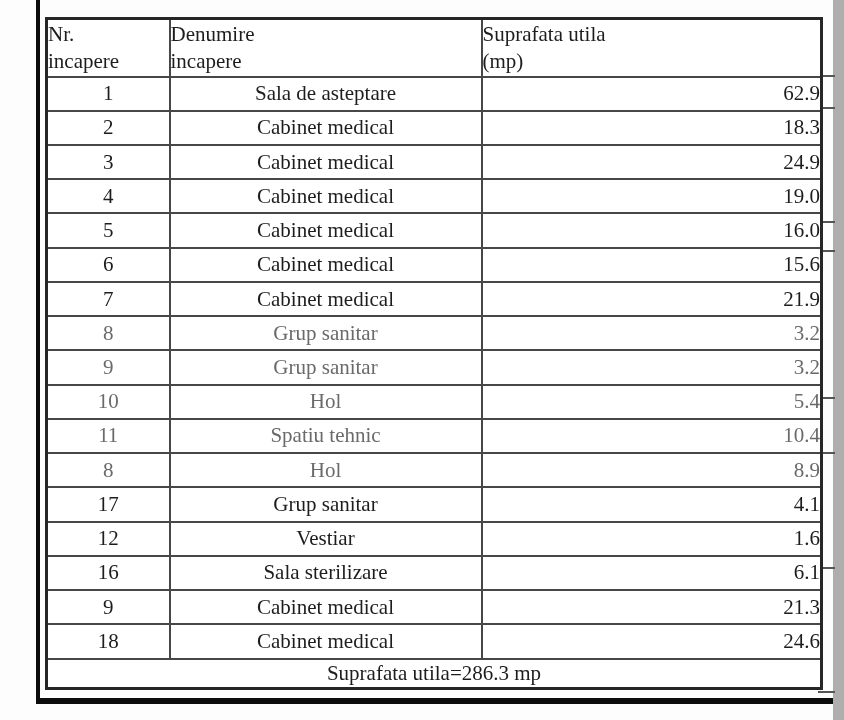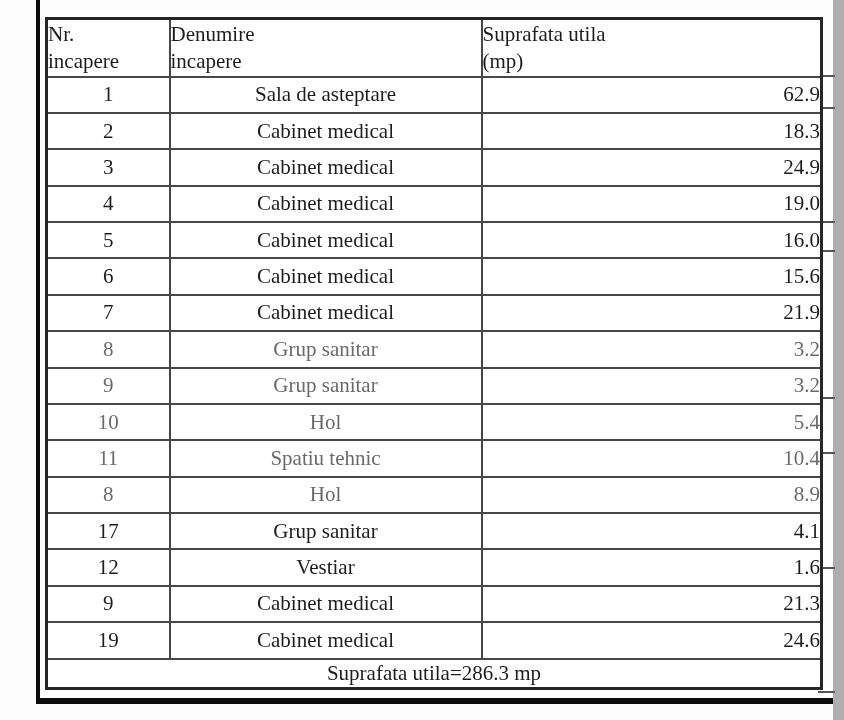--- a/index.html
+++ b/index.html
@@ -157,26 +157,31 @@
     <td class="c-nr">17</td>
     <td class="c-name">Grup sanitar</td>
     <td class="c-area">4.1</td>
   </tr>
         <tr>
     <td class="c-nr">12</td>
     <td class="c-name">Vestiar</td>
     <td class="c-area">1.6</td>
   </tr>
         <tr>
+    <td class="c-nr">16</td>
+    <td class="c-name">Sala sterilizare</td>
+    <td class="c-area">6.1</td>
+  </tr>
+        <tr>
     <td class="c-nr">9</td>
     <td class="c-name">Cabinet medical</td>
     <td class="c-area">21.3</td>
   </tr>
         <tr>
-    <td class="c-nr">19</td>
+    <td class="c-nr">18</td>
     <td class="c-name">Cabinet medical</td>
     <td class="c-area">24.6</td>
   </tr>
       </tbody>
     <tfoot>
       <tr>
         <td colspan="3" class="shift-left">Suprafata utila=286.3 mp</td>
       </tr>
     </tfoot>
   </table>

